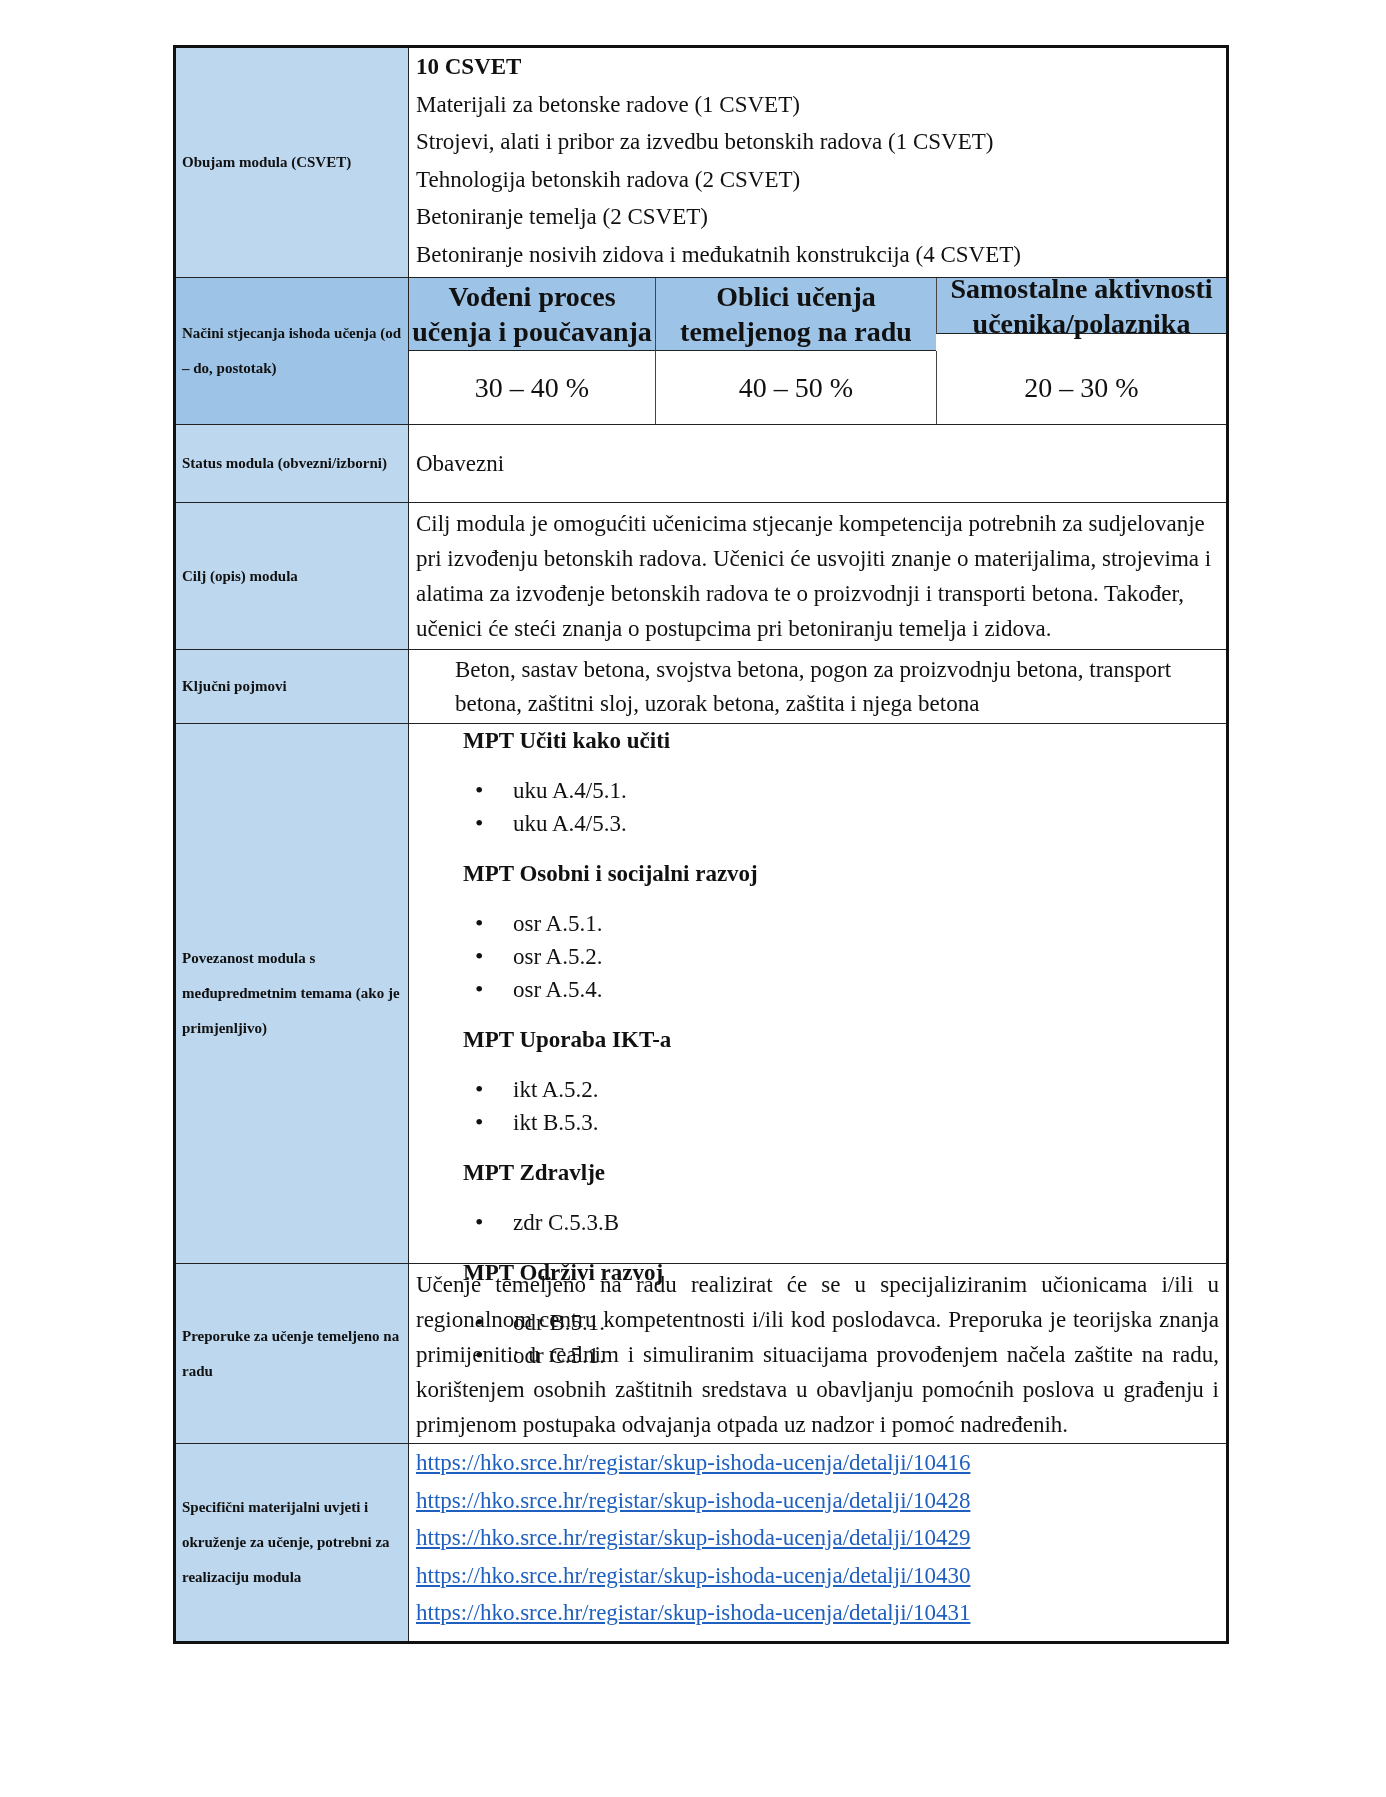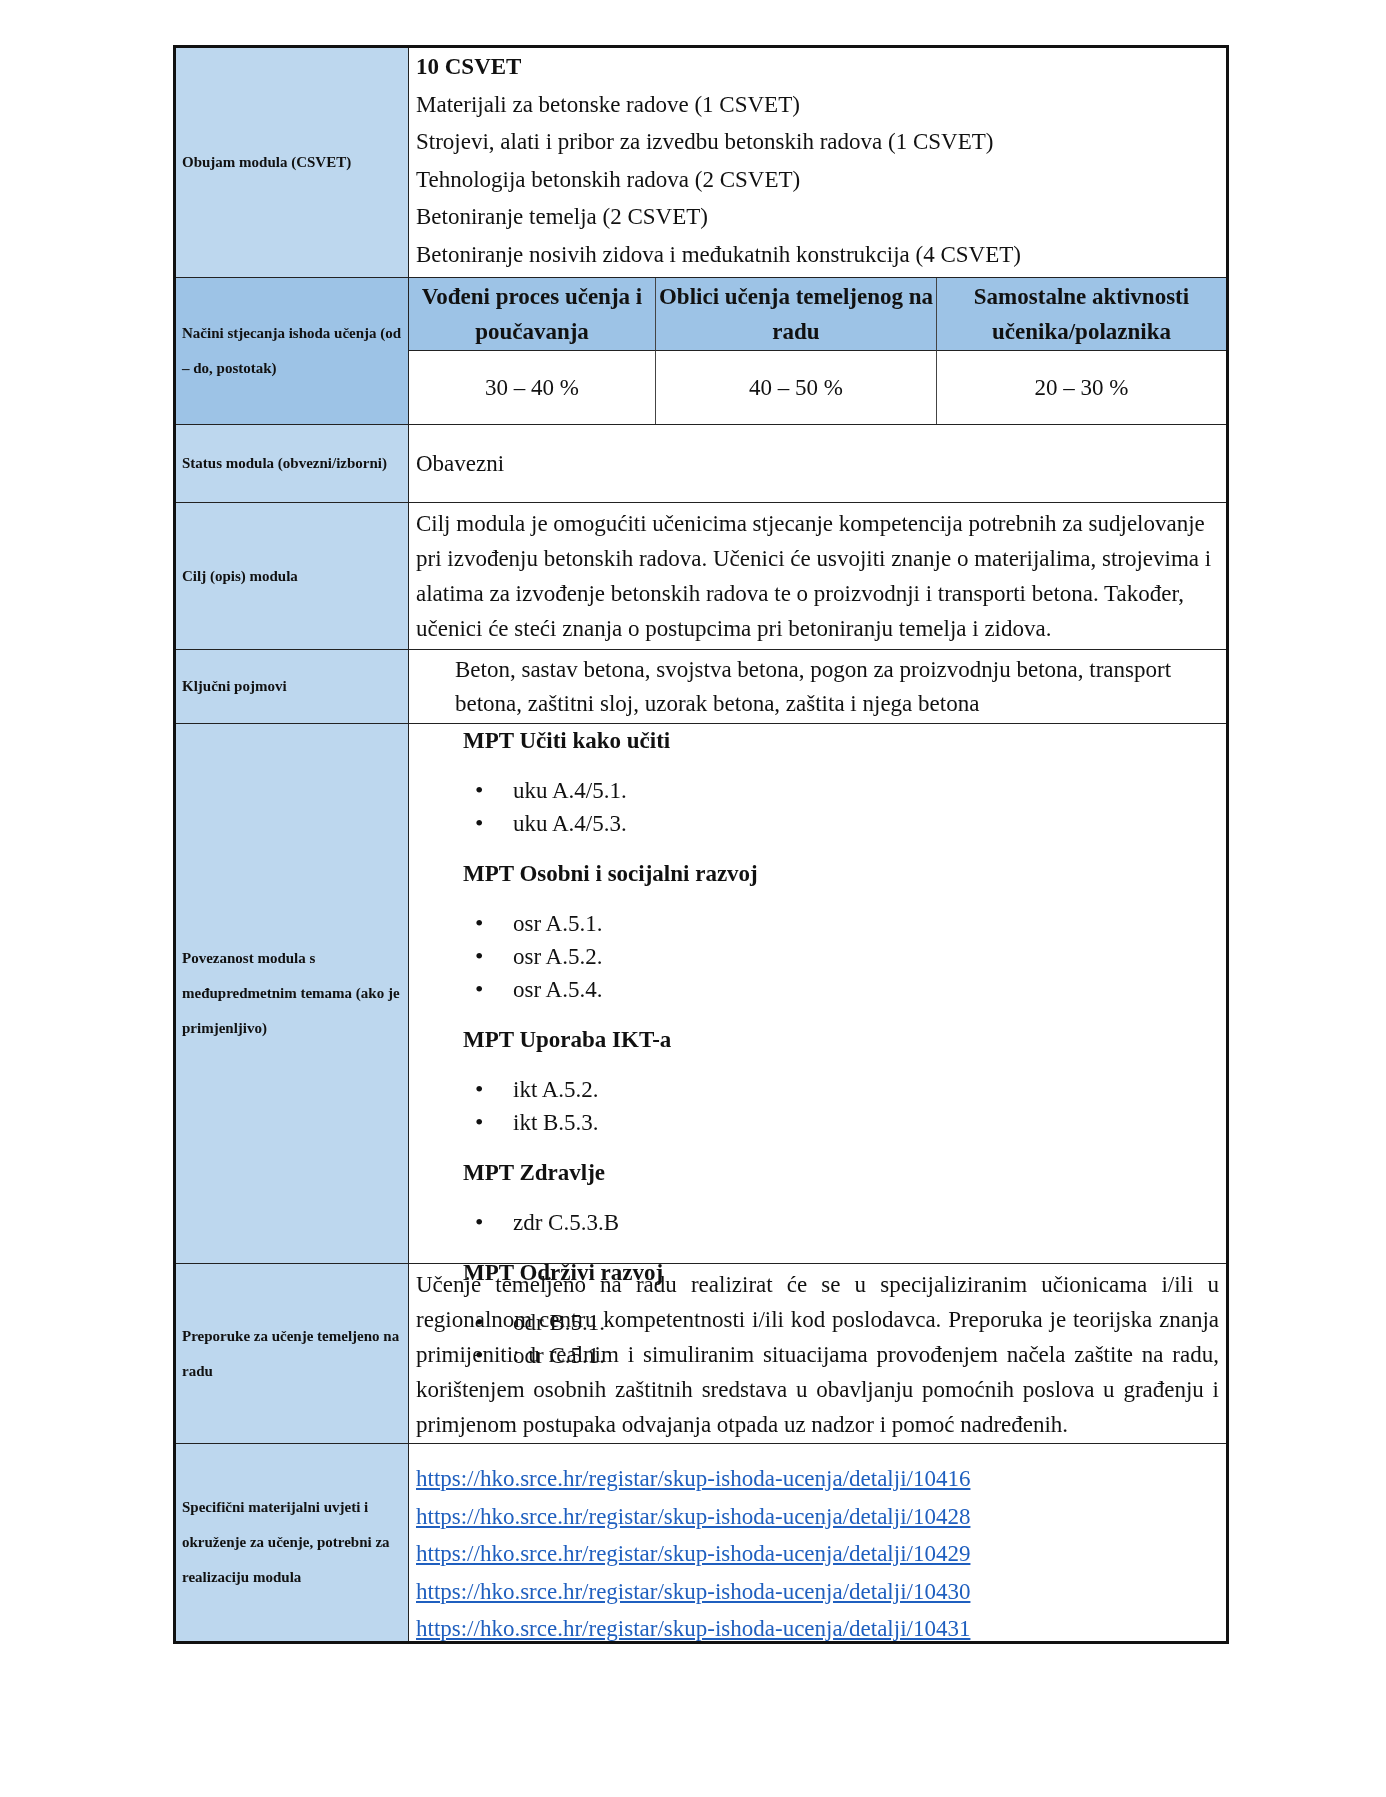--- a/index.html
+++ b/index.html
@@ -24,21 +24,21 @@
     .lbl.dark { background: #9DC3E6; }
     .val {
       position: absolute; left: 233px; top: 0; bottom: 0; right: 0;
       padding: 3px 7px; box-sizing: border-box;
       font-size: 23px; line-height: 37.5px;
     }
     .val.center-v { display: flex; align-items: center; }
     .val p { margin: 0; }
     .bold { font-weight: bold; }
     .justify { text-align: justify; text-align-last: left; line-height: 35px; }
-    .sub { position: absolute; box-sizing: border-box; display: flex; align-items: center; justify-content: center; text-align: center; font-size: 23px; line-height: 35px; }
+    .sub { position: absolute; box-sizing: border-box; display: flex; align-items: center; justify-content: center; text-align: center; font-size: 28px; line-height: 35px; }
     .sub.hdr { background: #9DC3E6; font-weight: bold; border-bottom: 1.5px solid #222; }
     .sub.bl { border-left: 1px solid #444; }
     .mpt-title { font-weight: bold; line-height: 33px; margin-left: 47px; }
     ul.bul { list-style: none; margin: 17px; padding: 0; }
     ul.bul li { position: relative; padding-left: 80px; line-height: 33px; }
     ul.bul li::before { content: "\2022"; position: absolute; left: 42px; font-size: 24px; }
     a.lnk { color: #1F5FBF; text-decoration: underline; display: block; line-height: 37.5px; }
   </style>
 </head>
 <body>
@@ -54,21 +54,21 @@
       <p>Tehnologija betonskih radova (2 CSVET)</p>
       <p>Betoniranje temelja (2 CSVET)</p>
       <p>Betoniranje nosivih zidova i međukatnih konstrukcija (4 CSVET)</p>
     </div>
   </div>
 
   <div class="row" style="top:230px;height:147px;">
     <div class="lbl dark">Načini stjecanja ishoda učenja (od – do, postotak)</div>
     <div class="sub hdr" style="left:233px;top:0;width:246px;height:73px;">Vođeni proces učenja i poučavanja</div>
     <div class="sub hdr bl" style="left:479px;top:0;width:281px;height:73px;">Oblici učenja temeljenog na radu</div>
-    <div class="sub hdr bl" style="left:760px;top:0;right:0;height:73px;">Samostalne aktivnosti učenika/polaznika</div>
+    <div class="sub hdr bl" style="left:760px;top:0;right:0;height:56px;">Samostalne aktivnosti učenika/polaznika</div>
     <div class="sub" style="left:233px;top:73px;width:246px;bottom:0;">30 – 40 %</div>
     <div class="sub bl" style="left:479px;top:73px;width:281px;bottom:0;">40 – 50 %</div>
     <div class="sub bl" style="left:760px;top:73px;right:0;bottom:0;">20 – 30 %</div>
   </div>
 
   <div class="row" style="top:377px;height:78px;">
     <div class="lbl">Status modula (obvezni/izborni)</div>
     <div class="val center-v">Obavezni</div>
   </div>
 
@@ -123,21 +123,21 @@
     </div>
   </div>
 
   <div class="row" style="top:1216px;height:180px;">
     <div class="lbl">Preporuke za učenje temeljeno na radu</div>
     <div class="val justify">Učenje temeljeno na radu realizirat će se u specijaliziranim učionicama i/ili u regionalnom centru kompetentnosti i/ili kod poslodavca. Preporuka je teorijska znanja primijeniti: u realnim i simuliranim situacijama provođenjem načela zaštite na radu, korištenjem osobnih zaštitnih sredstava u obavljanju pomoćnih poslova u građenju i primjenom postupaka odvajanja otpada uz nadzor i pomoć nadređenih.</div>
   </div>
 
   <div class="row last" style="top:1396px;height:197px;">
     <div class="lbl">Specifični materijalni uvjeti i okruženje za učenje, potrebni za realizaciju modula</div>
-    <div class="val" style="padding-top:0;margin-top:16px;">
+    <div class="val" style="padding-top:0;">
       <a class="lnk">https://hko.srce.hr/registar/skup-ishoda-ucenja/detalji/10416</a>
       <a class="lnk">https://hko.srce.hr/registar/skup-ishoda-ucenja/detalji/10428</a>
       <a class="lnk">https://hko.srce.hr/registar/skup-ishoda-ucenja/detalji/10429</a>
       <a class="lnk">https://hko.srce.hr/registar/skup-ishoda-ucenja/detalji/10430</a>
       <a class="lnk">https://hko.srce.hr/registar/skup-ishoda-ucenja/detalji/10431</a>
     </div>
   </div>
 
 </div>
 

